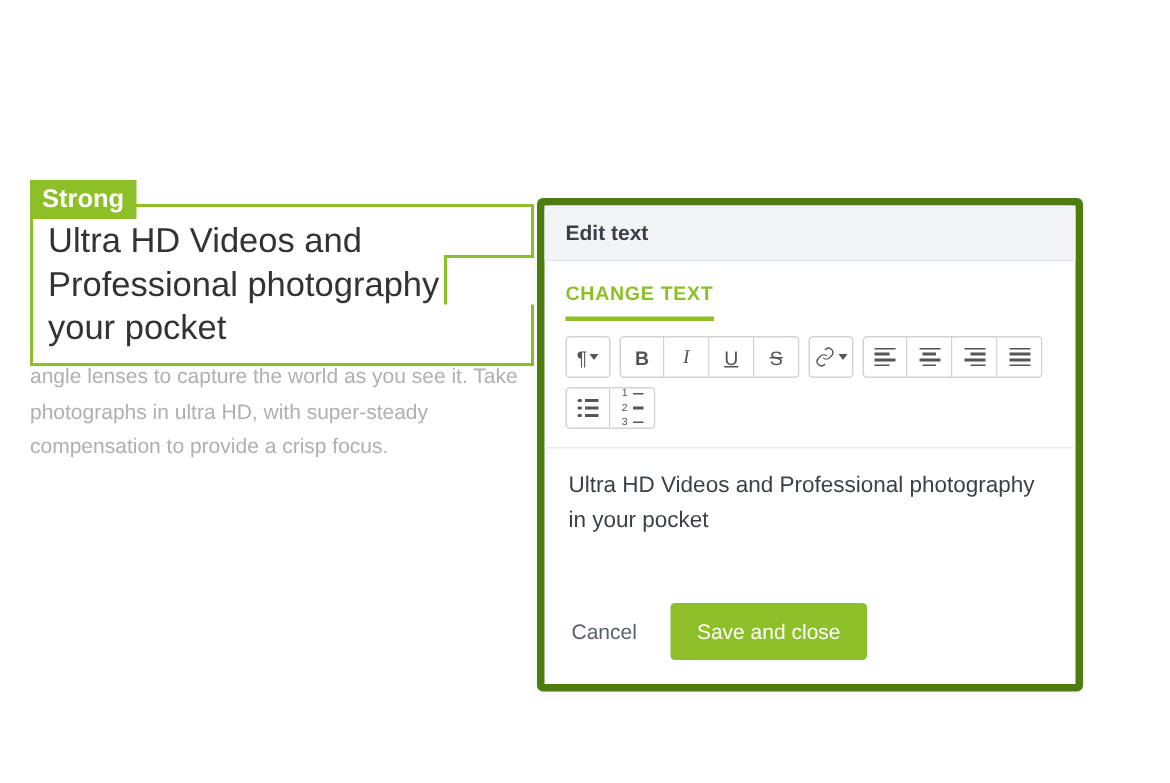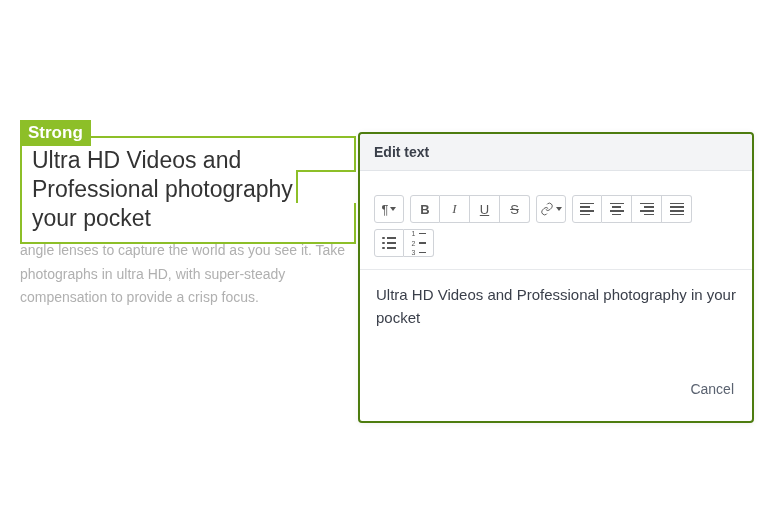--- a/index.html
+++ b/index.html
@@ -25,22 +25,22 @@
     position: absolute; left: 296px; top: 170px; width: 60px; height: 33px;
     background: #fff; border-left: 2px solid #8DBF28; border-top: 2px solid #8DBF28;
     z-index: 2;
   }
   .body-text {
     position: absolute; left: 20px; top: 215px; width: 340px;
     color: #b0b0b0; font-size: 14px; line-height: 1.7;
   }
 
   .panel {
-    position: absolute; left: 358px; top: 132px; width: 396px;
-    background: #fff; border: 2px solid #4d7c0f; border-radius: 4px;
+    position: absolute; left: 358px; top: 132px; width: 364px;
+    background: #fff; border: 5px solid #4d7c0f; border-radius: 4px;
     box-shadow: 0 1px 6px rgba(0,0,0,0.06);
     z-index: 5;
   }
   .panel-header {
     background: #f3f4f6; border-bottom: 1px solid #e1e4e8;
     padding: 10px 14px; font-size: 14px; font-weight: 600; color: #3a3f4a;
     border-radius: 4px 4px 0 0;
   }
   .tabs { display: flex; gap: 28px; padding: 14px 14px 0 14px; }
   .tab {
@@ -69,21 +69,21 @@
   .tbtn .glyph-italic { font-style: italic; font-family: Georgia, serif; }
   .tbtn .glyph-underline { text-decoration: underline; }
   .tbtn .glyph-strike { text-decoration: line-through; }
 
   .editor {
     padding: 14px 16px 30px 16px; min-height: 80px;
     font-size: 15px; color: #3a3f4a; line-height: 1.5;
   }
 
   .panel-footer {
-    display: flex; justify-content: flex-end; align-items: center;
+    display: flex; justify-content: flex-start; align-items: center;
     gap: 18px; padding: 14px 14px 16px 14px;
   }
   .btn-cancel {
     background: none; border: none; color: #5a6270;
     font-size: 14px; cursor: pointer; padding: 8px 4px;
   }
   .btn-save {
     background: #8DBF28; color: #fff; border: none;
     font-size: 14px; padding: 11px 18px; border-radius: 3px; cursor: pointer;
   }
@@ -109,20 +109,21 @@
 
 <div class="sel-badge">Strong</div>
 <div class="sel-heading">Ultra HD Videos and Professional photography in your pocket</div>
 <div class="sel-notch"></div>
 <div class="body-text">The L9 combines telephoto, wide-angle and ultra-wide angle lenses to capture the world as you see it. Take photographs in ultra HD, with super-steady compensation to provide a crisp focus.</div>
 
 <div class="panel">
   <div class="panel-header">Edit text</div>
 
   <div class="tabs">
+    <div class="tab active">CHANGE TEXT</div>
   </div>
 
   <div class="toolbar">
     <div class="btn-group single">
       <div class="tbtn">
         <span>¶</span>
         <span class="caret"></span>
       </div>
     </div>
     <div class="btn-group">
@@ -215,14 +216,15 @@
             </div>
         </div>
       </div>
     </div>
   </div>
 
   <div class="editor" contenteditable="true" style="">Ultra HD Videos and Professional photography in your pocket</div>
 
   <div class="panel-footer">
     <button class="btn-cancel">Cancel</button>
+    <button class="btn-save">Save and close</button>
   </div>
 </div>
 
 </body></html>

